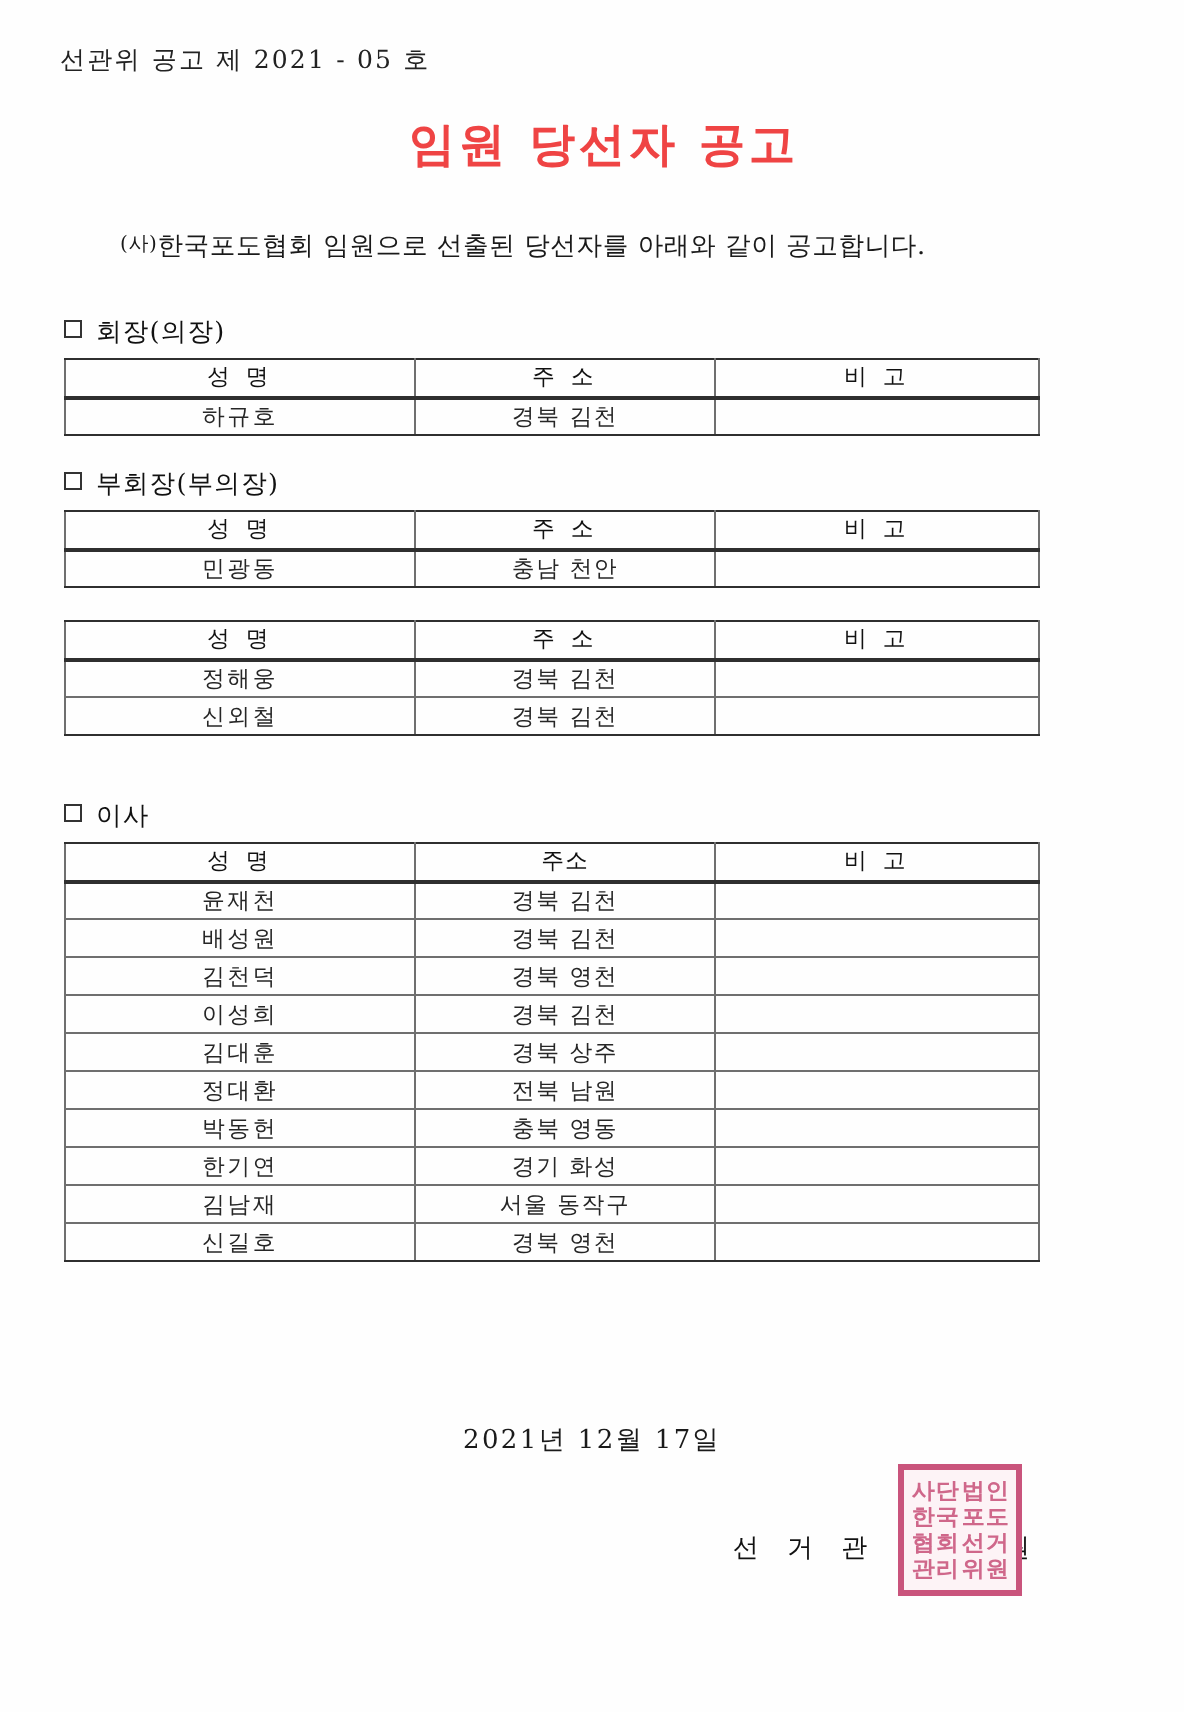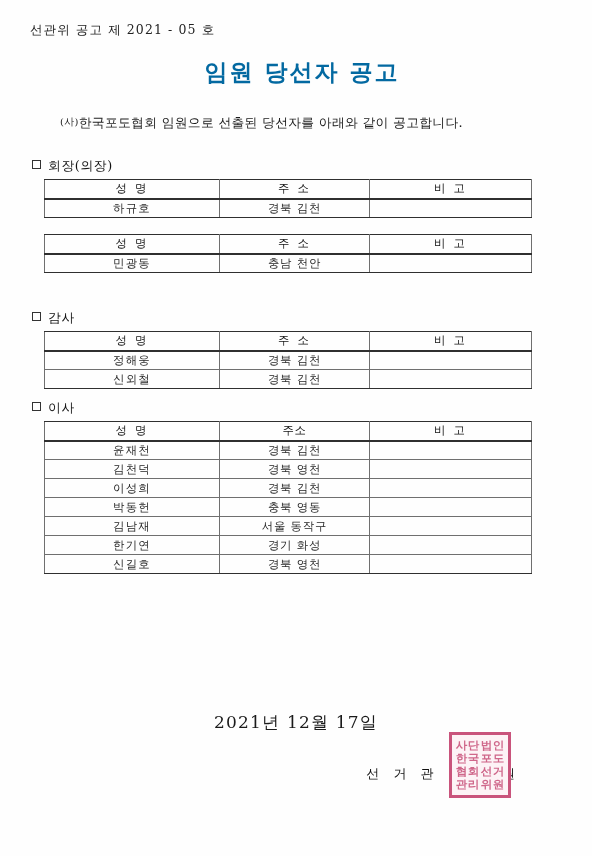--- a/index.html
+++ b/index.html
@@ -35,21 +35,21 @@
   .title {
     position: absolute;
     left: 0;
     right: 0;
     top: 57px;
     text-align: center;
     font-size: 23px;
     font-weight: bold;
     letter-spacing: 2px;
     font-family: "DejaVu Sans", "Liberation Sans", sans-serif;
-    color: #0369a1;
+    color: #ef4444;
     margin-left: 12px;
   }
 
   
   .intro {
     position: absolute;
     left: 60px;
     top: 115px;
     font-size: 12.8px;
     letter-spacing: 0.3px;
@@ -75,21 +75,20 @@
     border: 1.2px solid #333;
     margin-right: 7px;
     vertical-align: 1px;
     background: #fff;
   }
 
   table.grid {
     width: 487px;
     border-collapse: collapse;
     table-layout: fixed;
-    margin-left: 12px;
   }
   table.grid th, table.grid td {
     border: 1px solid #6f6f6f;
     height: 19px;
     text-align: center;
     vertical-align: middle;
     font-size: 11.4px;
     padding: 0;
     color: #262626;
     font-family: "DejaVu Serif", "Liberation Serif", serif;
@@ -108,21 +107,21 @@
   col.c-name { width: 175px; }
   col.c-addr { width: 150px; }
   col.c-note { width: 162px; }
 
   
   .datestamp {
     position: absolute;
     left: 0; right: 0;
     top: 711px;
     text-align: center;
-    font-size: 17px;
+    font-size: 13px;
     letter-spacing: 1.2px;
     color: #1a1a1a;
   }
   .signature {
     position: absolute;
     left: 0;
     top: 765px;
     width: 520px;
     text-align: right;
     font-size: 13px;
@@ -196,20 +195,23 @@
         <tr>
           <td class="name">하규호</td>
           <td class="addr">경북 김천</td>
           <td></td>
         </tr>
       </tbody>
     </table>
   </div>
 
   <div class="section" id="sec-1" style="top:234px;">
+    <div class="sec-head">
+      <span class="cbox"></span><span>부회장(부의장)</span>
+    </div>
     <table class="grid">
       <colgroup>
           <col class="c-name">
           <col class="c-addr">
           <col class="c-note">
         </colgroup>
       <thead>
         <tr>
           <th>성  명</th>
           <th>주  소</th>
@@ -220,23 +222,20 @@
         <tr>
           <td class="name">민광동</td>
           <td class="addr">충남 천안</td>
           <td></td>
         </tr>
       </tbody>
     </table>
   </div>
 
   <div class="section" id="sec-2" style="top:310px;">
-    <div class="sec-head">
-      <span class="cbox"></span><span>감사</span>
-    </div>
     <table class="grid">
       <colgroup>
           <col class="c-name">
           <col class="c-addr">
           <col class="c-note">
         </colgroup>
       <thead>
         <tr>
           <th>성  명</th>
           <th>주  소</th>
@@ -275,42 +274,57 @@
           <th>비  고</th>
         </tr>
       </thead>
       <tbody id="director-body">
           <tr>
             <td class="name">윤재천</td>
             <td class="addr">경북 김천</td>
             <td></td>
           </tr>
           <tr>
+            <td class="name">배성원</td>
+            <td class="addr">경북 김천</td>
+            <td></td>
+          </tr>
+          <tr>
             <td class="name">김천덕</td>
             <td class="addr">경북 영천</td>
             <td></td>
           </tr>
           <tr>
             <td class="name">이성희</td>
             <td class="addr">경북 김천</td>
             <td></td>
           </tr>
           <tr>
+            <td class="name">김대훈</td>
+            <td class="addr">경북 상주</td>
+            <td></td>
+          </tr>
+          <tr>
+            <td class="name">정대환</td>
+            <td class="addr">전북 남원</td>
+            <td></td>
+          </tr>
+          <tr>
             <td class="name">박동헌</td>
             <td class="addr">충북 영동</td>
             <td></td>
           </tr>
           <tr>
+            <td class="name">한기연</td>
+            <td class="addr">경기 화성</td>
+            <td></td>
+          </tr>
+          <tr>
             <td class="name">김남재</td>
             <td class="addr">서울 동작구</td>
-            <td></td>
-          </tr>
-          <tr>
-            <td class="name">한기연</td>
-            <td class="addr">경기 화성</td>
             <td></td>
           </tr>
           <tr>
             <td class="name">신길호</td>
             <td class="addr">경북 영천</td>
             <td></td>
           </tr>
         </tbody>
     </table>
   </div>

